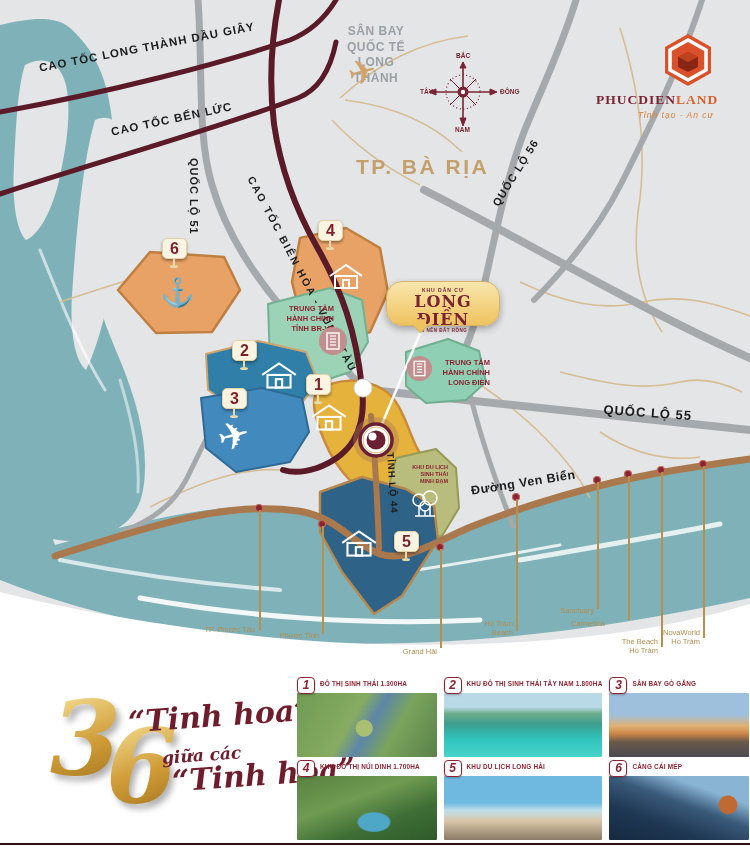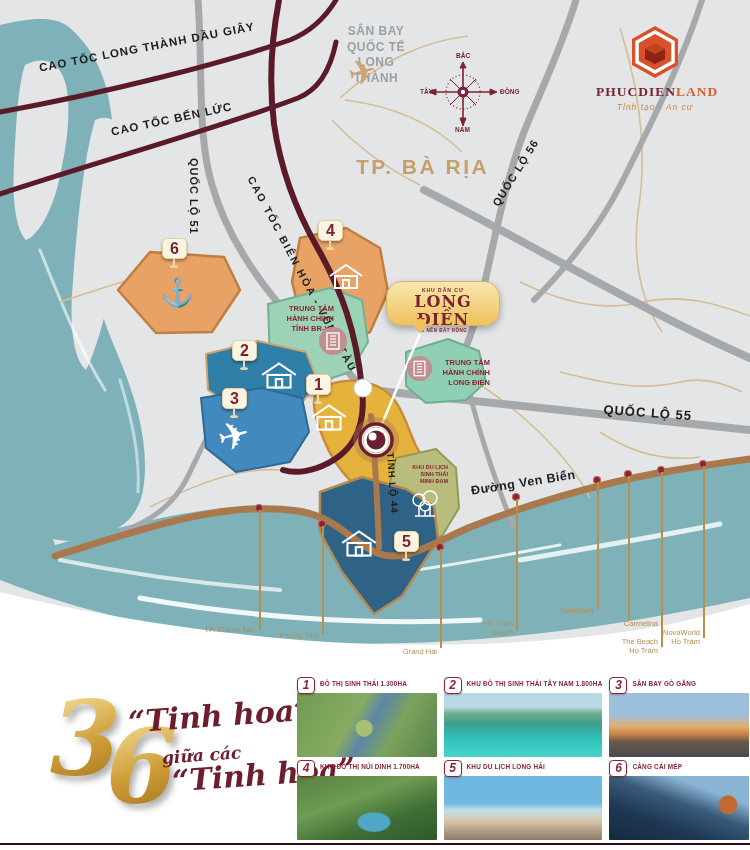--- a/index.html
+++ b/index.html
@@ -30,21 +30,21 @@
          background:linear-gradient(180deg,#f9e7ae,#eec25f);border:1px solid #d8b269;
          box-shadow:0 3px 7px rgba(0,0,0,.3);text-align:center;color:#7a2333;}
   .badge .b-top{font-size:5px;letter-spacing:1px;margin-top:5px;font-weight:bold;}
   .badge .b-title{font-family:"DejaVu Serif",serif;font-size:16px;font-weight:bold;
                   letter-spacing:1px;line-height:1.1;}
   .badge .b-sub{font-size:4.5px;letter-spacing:.5px;font-weight:bold;}
   .badge .tail{position:absolute;left:28px;bottom:-6px;width:10px;height:10px;
                background:#eec25f;transform:rotate(45deg);border-right:1px solid #d8b269;
                border-bottom:1px solid #d8b269;}
   
-  .brand{position:absolute;left:596px;top:24px;width:118px;text-align:center;}
+  .brand{position:absolute;left:596px;top:32px;width:118px;text-align:right;}
   .brand-text{font-family:"Liberation Serif",serif;font-size:13.5px;font-weight:bold;
               letter-spacing:1px;}
   .brand-text .p1{color:#7a2333;}
   .brand-text .p2{color:#d9602b;}
   .brand-tag{color:#d9833b;font-size:8.5px;font-style:italic;letter-spacing:1px;margin-top:2px;}
   
   .cdir{position:absolute;color:#7a2333;font-size:6.5px;font-weight:bold;}
   
   .gold-num{position:absolute;font-family:"DejaVu Serif",serif;font-style:italic;font-weight:bold;
             background:linear-gradient(160deg,#f2d98d 10%,#cf9c37 55%,#a87a22 90%);
@@ -323,21 +323,21 @@
   <div class="pinline" style="left:322px;top:526px;height:108px"></div>
   <div class="coastlabel" style="left:272px;top:625px;width:47px">Phước Tỉnh</div>
   <div class="pinline" style="left:440px;top:549px;height:99px"></div>
   <div class="coastlabel" style="left:395px;top:641px;width:42px">Grand Hải</div>
   <div class="pinline" style="left:516px;top:499px;height:132px"></div>
   <div class="coastlabel pre" style="left:470px;top:613px;width:43px">Hồ Tràm
 Beach</div>
   <div class="pinline" style="left:597px;top:482px;height:127px"></div>
   <div class="coastlabel" style="left:547px;top:600px;width:47px">Sanctuary</div>
   <div class="pinline" style="left:628px;top:476px;height:144px"></div>
-  <div class="coastlabel" style="left:610px;top:613px;width:48px">Carmelina</div>
+  <div class="coastlabel" style="left:557px;top:613px;width:48px">Carmelina</div>
   <div class="pinline" style="left:661px;top:472px;height:175px"></div>
   <div class="coastlabel pre" style="left:611px;top:631px;width:47px">The Beach
 Hồ Tràm</div>
   <div class="pinline" style="left:703px;top:466px;height:172px"></div>
   <div class="coastlabel pre" style="left:651px;top:622px;width:49px">NovaWorld
 Hồ Tràm</div>
 
   <div class="gold-num" style="left:50px;top:688px;font-size:102px">3</div>
   <div class="gold-num" style="left:106px;top:716px;font-size:102px">6</div>
   <div class="script" style="left:128px;top:698px;font-size:30px;transform:rotate(-4deg)">“Tinh hoa”</div>

